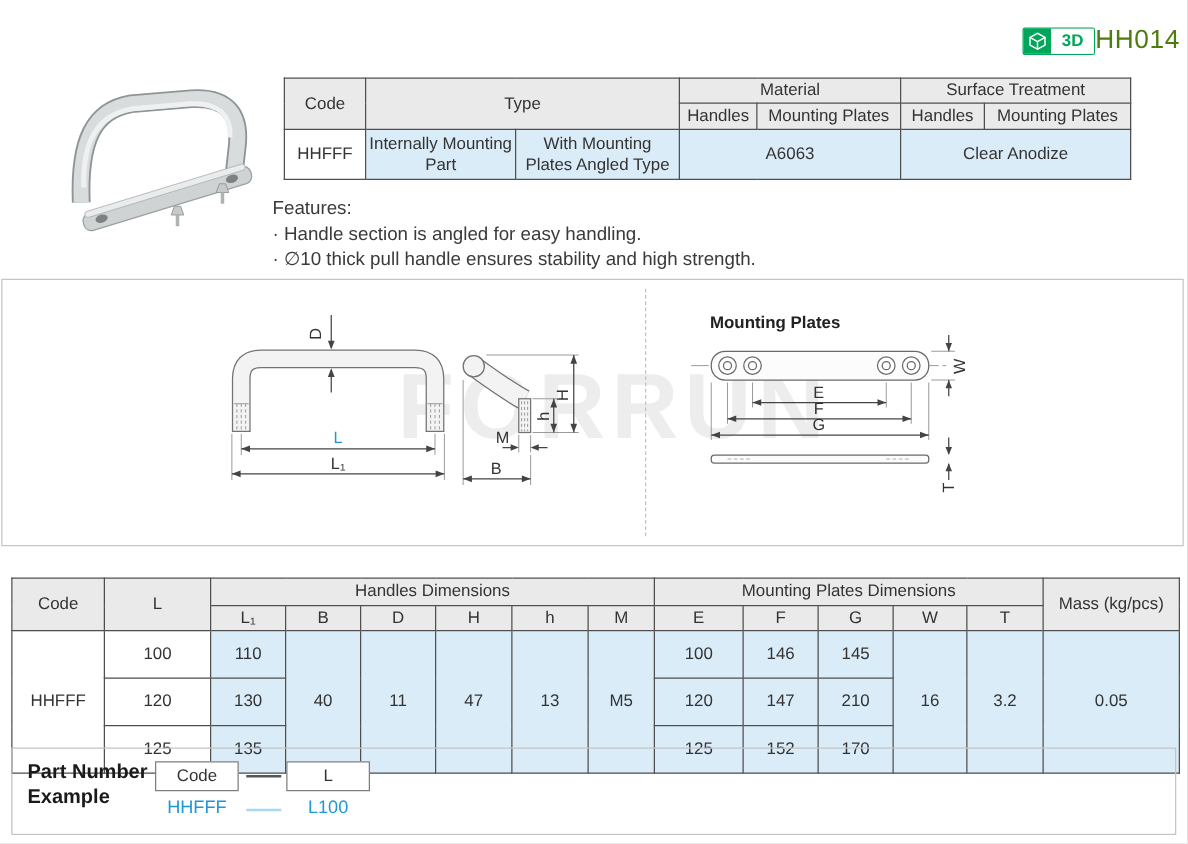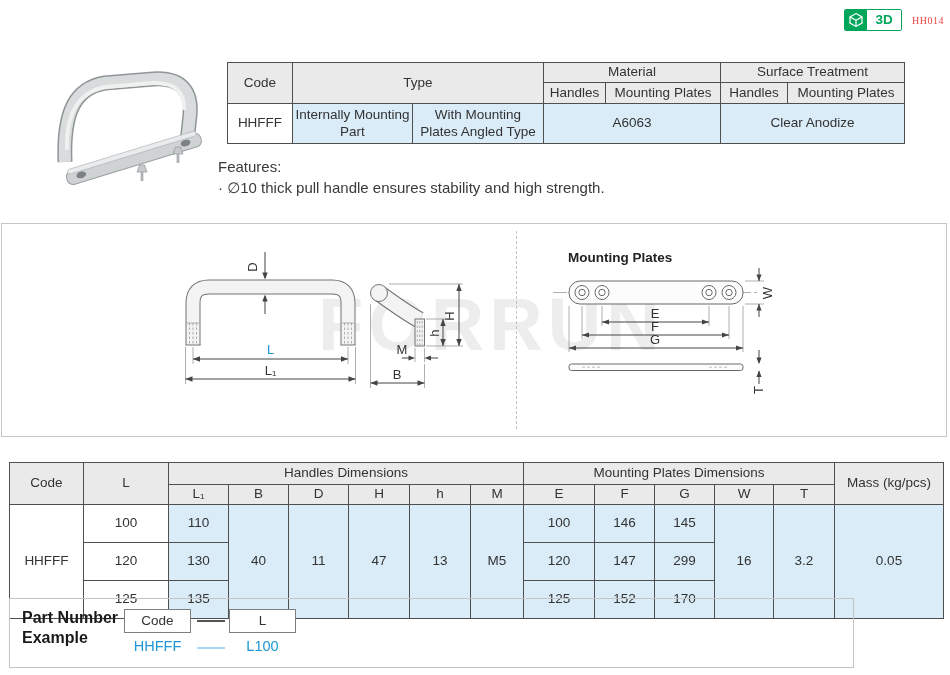--- a/index.html
+++ b/index.html
@@ -1,26 +1,26 @@
 <!DOCTYPE html>
 <html><head>
 <meta charset="utf-8">
 <style>
   * { margin:0; padding:0; box-sizing:border-box; }
   body { background:#888; font-family:"Liberation Sans", sans-serif; }
   .page { position:relative; width:950px; height:675px; background:#ffffff; overflow:hidden;
           font-family:"Liberation Sans", sans-serif; color:#333; margin:0 auto; }
 
   
-  .hdr-right { position:absolute; top:9px; right:6px; display:flex; align-items:center; gap:10px; }
+  .hdr-right { position:absolute; top:20px; right:6px; display:flex; align-items:flex-end; }
   .badge3d { display:flex; border:1px solid #00a65a; border-radius:2px; height:22px; cursor:pointer; }
   .badge3d .cube { width:22px; background:#00a65a; display:flex; align-items:center; justify-content:center; }
   .badge3d .b3d { width:34px; text-align:center; color:#00a65a; font-weight:bold; font-size:13.5px;
                   line-height:20px; background:#fff; }
-  .part-code { font-size:10px; color:#ef4444; letter-spacing:.5px;font-family:Liberation Serif, serif; }
+  .part-code { font-size:21px; color:#4d7c0f; letter-spacing:.5px; }
 
   
   .tbl { position:absolute; border-collapse:collapse; table-layout:fixed; background:#fff; }
   .tbl td { border:1px solid #4f4f4f; text-align:center; vertical-align:middle; color:#333;
             padding:0 2px; font-size:13.5px; line-height:1.22; }
   .hd { background:#eaeaea; }
   .bb { background:#daecf8; }
   .blue { color:#1f97d4; }
   .spec { left:227px; top:62px; width:677px; }
   .spec tr.h1 td { height:20px; }
@@ -40,21 +40,21 @@
   .watermark { position:absolute; left:318px; top:288px; font-size:74px; font-weight:bold;
                color:#ededed; letter-spacing:5px; line-height:1; user-select:none; }
   .mp-title { position:absolute; left:568px; top:250px; font-size:13.5px; font-weight:600; color:#222; }
   .divider { position:absolute; left:516px; top:231px; height:198px; width:0;
              border-left:1px dashed #c2c2c2; }
   .dsvg { position:absolute; }
   svg text { font-family:"Liberation Sans", sans-serif; font-size:13px; fill:#333; }
   svg text.bluel { fill:#1f97d4; }
 
   
-  .pn-box { position:absolute; left:9px; top:598px; width:845px; height:70px; border:1px solid #c4c4c4; }
+  .pn-box { position:absolute; left:9px; top:598px; width:932px; height:70px; border:1px solid #c4c4c4; }
   .pn-title { position:absolute; left:12px; top:9px; font-size:16px; font-weight:bold; color:#1a1a1a; line-height:20px; }
   .pn-cell { position:absolute; top:10px; width:67px; height:24px; border:1px solid #7f7f7f;
              font-size:13.5px; color:#333; text-align:center; line-height:22px; background:#fff; }
   .pn-code { left:114px; }
   .pn-l { left:219px; }
   .pn-dash { position:absolute; left:187px; top:21px; width:28px; border-top:2px solid #555; }
   .pn-dash2 { position:absolute; left:187px; top:48px; width:28px; border-top:2px solid #a8d8f2; }
   .pn-val { position:absolute; top:39px; width:67px; text-align:center; font-size:14.5px; color:#1f97d4; }
   .pnv-code { left:114px; }
   .pnv-l { left:219px; }
@@ -125,20 +125,21 @@
       <td class="bb">Internally Mounting Part</td>
       <td class="bb">With Mounting Plates Angled Type</td>
       <td class="bb" colspan="2">A6063</td>
       <td class="bb" colspan="2">Clear Anodize</td>
     </tr>
   </tbody>
     </table>
 
   <div class="features">
     <div>Features:</div>
+    <div>· Handle section is angled for easy handling.</div>
     <div>· ∅10 thick pull handle ensures stability and high strength.</div>
   </div>
 
   <div class="drawing-panel"></div>
   <div class="watermark">FORRUN</div>
   <div class="divider"></div>
   <div class="mp-title">Mounting Plates</div>
 
   <svg class="dsvg" style="left:158px; top:236px;" width="230" height="170" viewBox="0 0 230 170">
     <path d="M35,109 V67 Q35,51 51,51 H174 Q190,51 190,67 V109" fill="none" stroke="#737373" stroke-width="15"></path>
@@ -323,21 +324,21 @@
       <td class="bb">145</td>
       <td class="bb" rowspan="3">16</td>
       <td class="bb" rowspan="3">3.2</td>
       <td class="bb" rowspan="3">0.05</td>
     </tr>
     <tr class="dr">
       <td class="blue">120</td>
       <td class="bb">130</td>
       <td class="bb">120</td>
       <td class="bb">147</td>
-      <td class="bb">299</td>
+      <td class="bb">210</td>
     </tr>
     <tr class="dr">
       <td class="blue">125</td>
       <td class="bb">135</td>
       <td class="bb">125</td>
       <td class="bb">152</td>
       <td class="bb">170</td>
     </tr>
   </tbody>
     </table>

